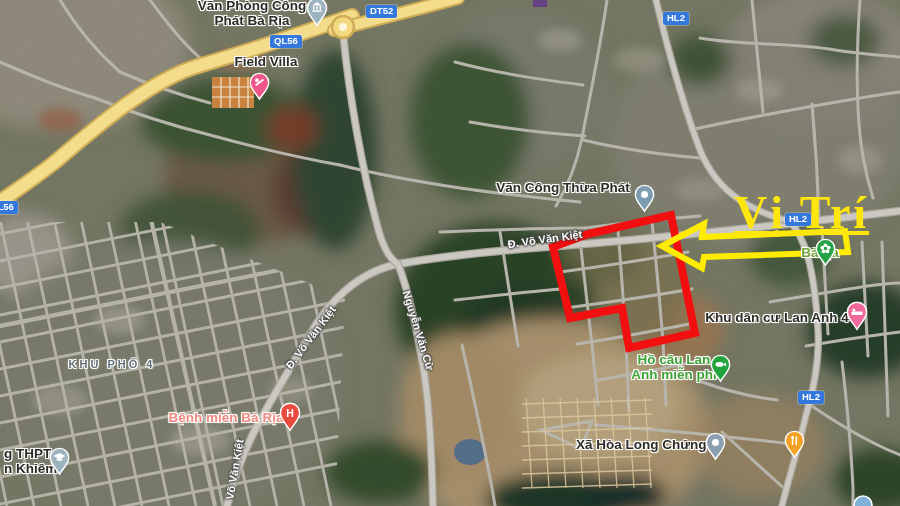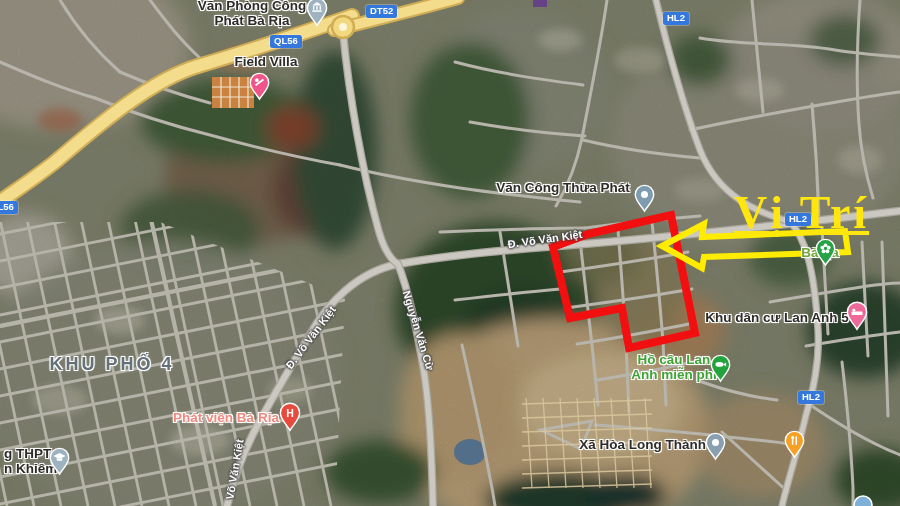--- a/index.html
+++ b/index.html
@@ -7,21 +7,21 @@
        font-family:"Liberation Sans",sans-serif;background:#8a8d75;cursor:grab;}
   #map svg.bg{position:absolute;left:0;top:0;}
   .lbl{position:absolute;white-space:nowrap;font-weight:bold;line-height:15px;}
   .dark{color:#2e2c29;font-size:13.5px;
         text-shadow:-1px -1px 0 #fff,1px -1px 0 #fff,-1px 1px 0 #fff,1px 1px 0 #fff,0 0 3px #fff;}
   .roadlbl{color:#fdfdfd;font-size:11px;font-weight:bold;
         text-shadow:-1px 0 2px rgba(70,70,70,.95),1px 0 2px rgba(70,70,70,.95),0 -1px 2px rgba(70,70,70,.95),0 1px 2px rgba(70,70,70,.95);}
   .green{color:#3fa336;}
   .parkgreen{color:#72a33c;}
   .salmon{color:#ee8a7e;}
-  .gray{color:#64707a;letter-spacing:3px;font-size:18px;}
+  .gray{color:#64707a;letter-spacing:3px;font-size:11px;}
   .ctr{transform:translateX(-50%);text-align:center;}
   .rt{text-align:right;}
   .badge{position:absolute;background:#3578dd;color:#fff;font-size:9.5px;font-weight:bold;
          padding:1px 4px 2px;border-radius:2.5px;line-height:10px;
          box-shadow:0 0 0 1px rgba(255,255,255,.25);}
   .pin{position:absolute;overflow:visible;}
   #vi-tri{position:absolute;left:734px;top:188px;font-family:"Liberation Serif",serif;
           font-weight:bold;font-size:46px;letter-spacing:3px;line-height:50px;text-decoration:underline;}
 </style>
 </head>
@@ -235,29 +235,29 @@
   <div class="lbl dark ctr" style="left:252px;top:-2px">
     <span>Văn Phòng Công</span><br>
     <span>Phát Bà Rịa</span>
   </div>
   <div class="lbl dark ctr" style="left:266px;top:54px">Field Villa</div>
   <div class="lbl dark ctr" style="left:563px;top:180px">
     <span>Văn Công Thừa Phát</span><br>
   </div>
   <div id="vi-tri" style="color: rgb(255, 230, 14);">Vị Trí</div>
   <div class="lbl dark parkgreen ctr" style="left:820px;top:245px">Bà rịa</div>
-  <div class="lbl dark ctr" style="left:777px;top:310px">Khu dân cư Lan Anh 5</div>
+  <div class="lbl dark ctr" style="left:777px;top:310px">Khu dân cư Lan Anh 4</div>
   <div class="lbl dark green ctr" style="left:674px;top:352px">
     <span>Hồ câu Lan</span><br>
     <span>Anh miễn phí</span>
   </div>
   <div class="lbl dark gray ctr" style="left:112px;top:357px">KHU PHỐ 4</div>
-  <div class="lbl dark salmon ctr" style="left:226px;top:410px">Phát viện Bà Rịa</div>
+  <div class="lbl dark salmon ctr" style="left:226px;top:410px">Bệnh miễn Bà Rịa</div>
   <div class="lbl dark rt" style="left:576px;top:437px;width:130px">
-    <span>Xã Hòa Long Thành</span><br>
+    <span>Xã Hòa Long Chứng</span><br>
   </div>
   <div class="lbl dark" style="left:4px;top:446px">
     <span>g THPT</span><br>
     <span>n Khiêm</span>
   </div>
 
   <div class="lbl roadlbl ctr" style="left:545px;top:232px;transform:translateX(-50%) rotate(-8deg)">Đ. Võ Văn Kiệt</div>
   <div class="lbl roadlbl ctr" style="left:311px;top:330px;transform:translateX(-50%) rotate(-53deg)">Đ. Võ Văn Kiệt</div>
   <div class="lbl roadlbl ctr" style="left:418px;top:323px;transform:translateX(-50%) rotate(73deg)">Nguyễn Văn Cừ</div>
   <div class="lbl roadlbl ctr" style="left:235px;top:462px;transform:translateX(-50%) rotate(-80deg)">Võ Văn Kiệt</div>

